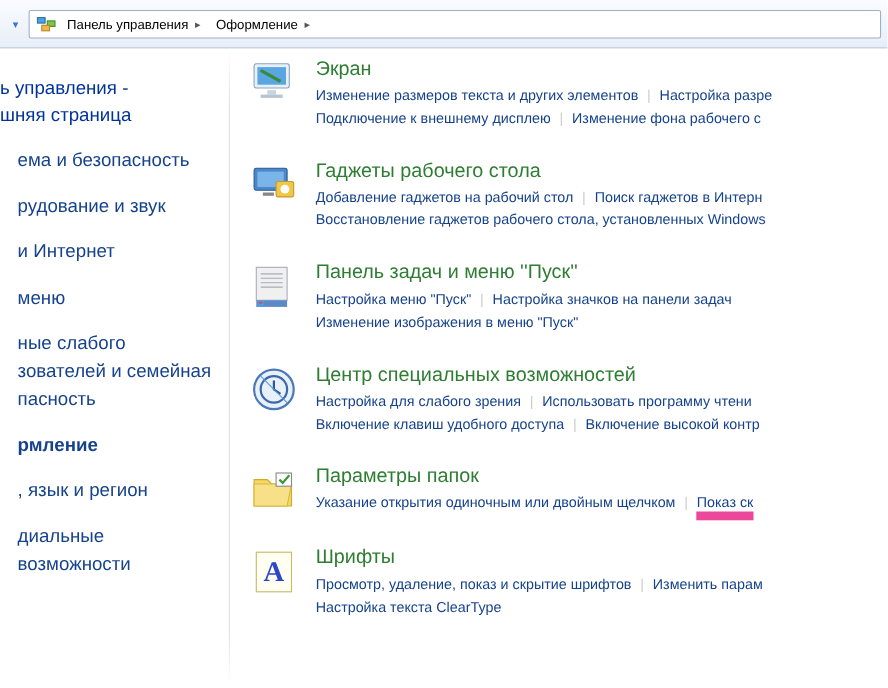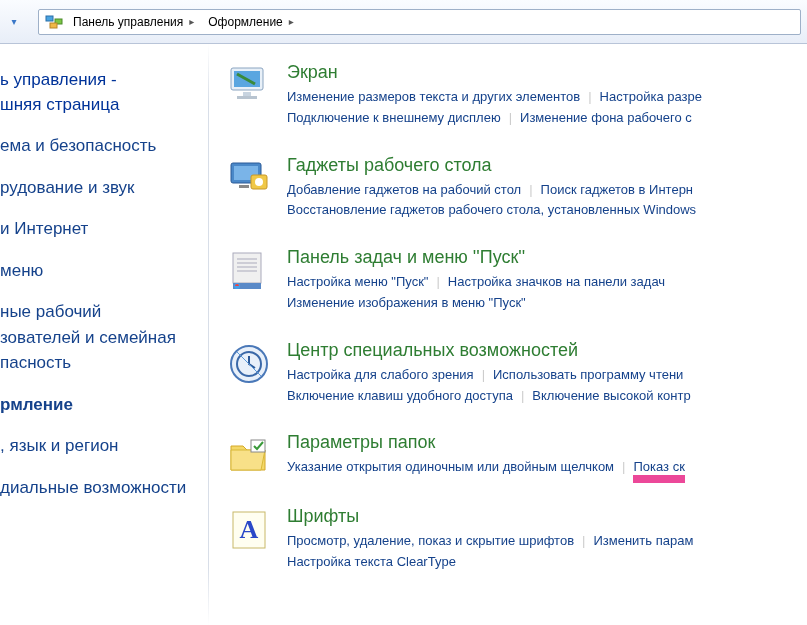--- a/index.html
+++ b/index.html
@@ -16,21 +16,21 @@
 
   
   .addrbar {
     height: 44px;
     background: linear-gradient(#fafcff, #e8eef8);
     border-bottom: 1px solid #b8c4d8;
     display: flex; align-items: center;
     padding: 0 6px;
   }
   .addrbar .segwrap {
-    margin-left: 16px;
+    margin-left: 4px;
     height: 26px;
     background: #fff;
     border: 1px solid #9eb0c8;
     border-radius: 2px;
     display: flex; align-items: center;
     padding: 0 6px;
     flex: 1;
   }
   .crumb { display: inline-flex; align-items: center; font-size: 12px; color: #000; padding: 0 4px; }
   .crumb .chev { margin: 0 6px; font-size: 10px; color: #555; }
@@ -38,32 +38,32 @@
   .navarrow { width: 16px; display:flex; justify-content:center; color:#3a77c8; font-size:10px; }
 
   
   .body { flex:1; display:flex; position:relative; }
   .sidebar {
     width: 208px;
     padding: 24px 10px 10px 0;
     font-size: 17px;
   }
   .sidebar .headline { color:#003399; margin-bottom: 2px; line-height:1.45; }
-  .sidebar .group { margin-top: 16px; }
+  .sidebar .group { margin-top: 16px; margin-left: 16px; }
   .sidebar a.navlink {
     display:block; color:#15428b; text-decoration:none; line-height:1.5;
     cursor:pointer;
   }
   .sidebar .active { color:#0b3d91; font-weight:bold; }
   .vdiv {
     width:1px;
     background:linear-gradient(#fff,#d8dee8 10%,#d8dee8 90%,#fff);
   }
 
-  .main { flex:1; padding: 18px 0 0 16px; overflow:hidden; }
+  .main { flex:1; padding: 8px 0 0 16px; overflow:hidden; }
   .section { display:flex; margin-bottom: 26px; }
   .section .icon { width:48px; height:48px; flex-shrink:0; margin-right:14px; }
   .section .content { flex:1; }
   .section h2 { color:#2e7d32; font-weight:400; font-size:18px; margin-bottom:4px; }
   .tasks { line-height:1.6; font-size:13px; }
   .tasks a { color:#15428b; text-decoration:none; cursor:pointer; white-space:normal; }
   .tasks .sep { color:#ccc; margin:0 8px; }
   .tasks .underline-red { border-bottom: 8px solid #ec4899; padding-bottom:1px; }
 </style>
 </head>
@@ -105,21 +105,21 @@
       <a class="navlink">рудование и звук</a>
     </div>
     <div class="group">
       <a class="navlink">и Интернет</a>
     </div>
     <div class="group">
       <a class="navlink">меню</a>
     </div>
     <div class="group">
       <a class="navlink">
-        <span>ные рабочий</span><br>
+        <span>ные слабого</span><br>
         <span>зователей и семейная</span><br>
         <span>пасность</span>
       </a>
     </div>
     <div class="group">
       <a class="navlink active">рмление</a>
     </div>
     <div class="group">
       <a class="navlink">, язык и регион</a>
     </div>

